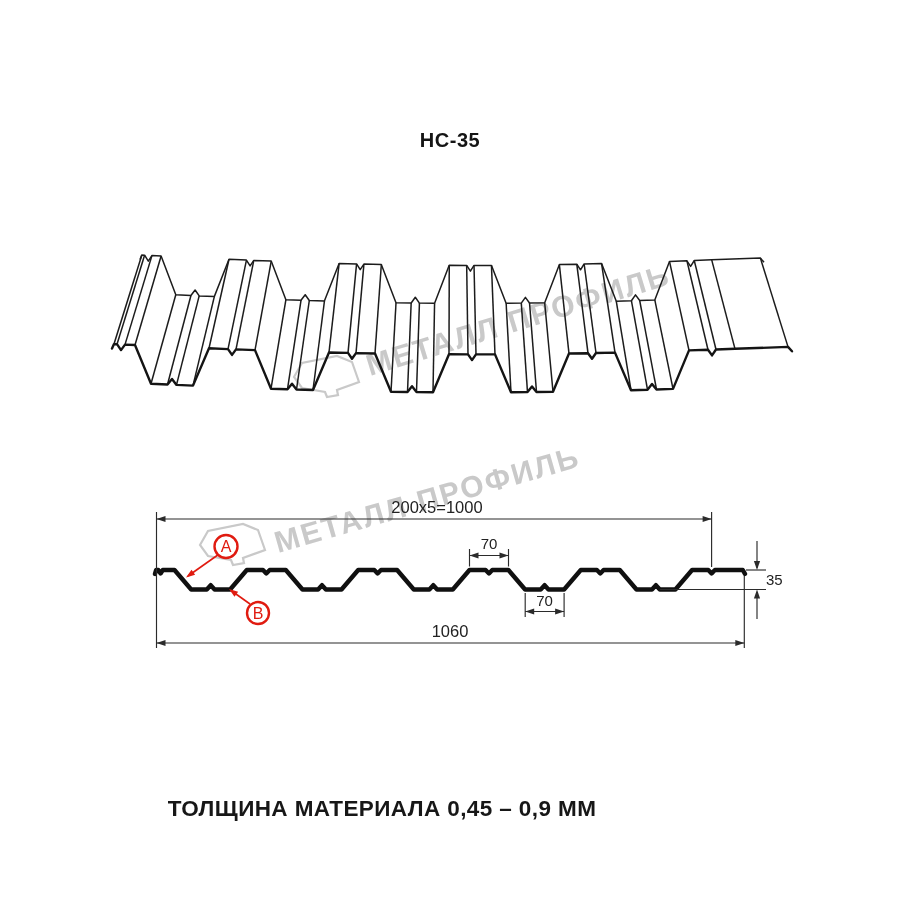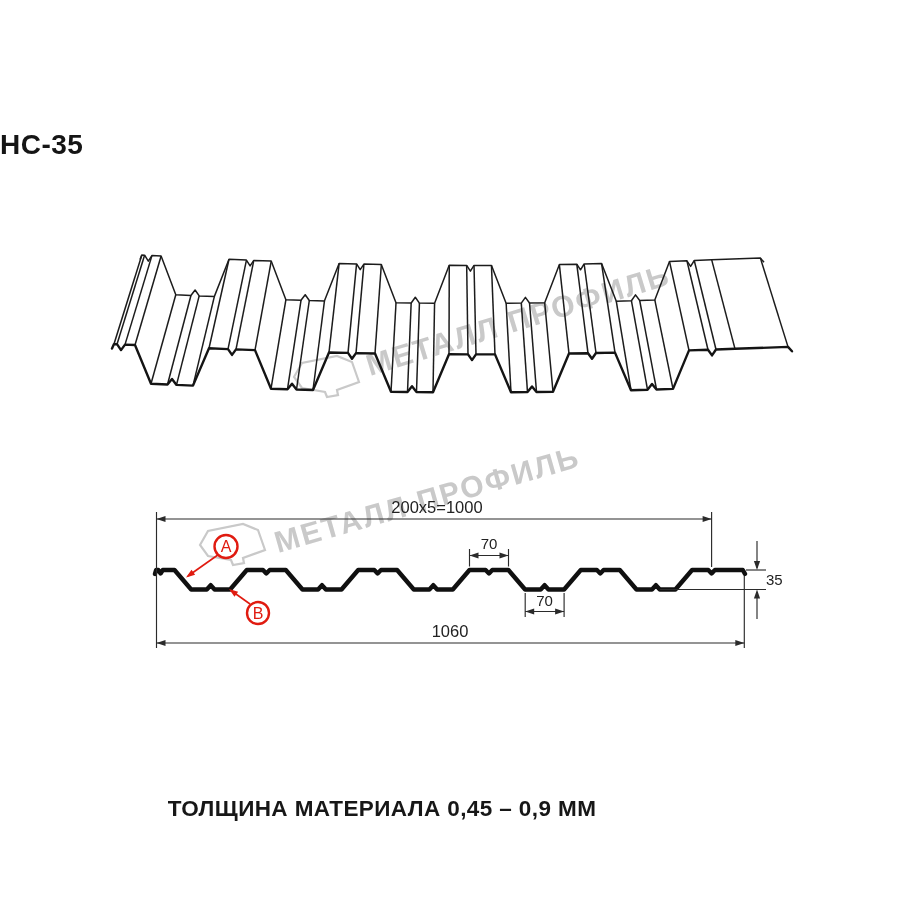--- a/index.html
+++ b/index.html
@@ -1,22 +1,22 @@
 <!DOCTYPE html>
 <html><head>
 <meta charset="utf-8">
 <style>
   :root{ --red:#e01b10; --line:#1a1a1a; --wm:#c9c9c9; }
   html,body{margin:0;padding:0;background:#fff;}
   .page{position:relative;width:900px;height:900px;background:#fff;overflow:hidden;
         font-family:"Liberation Sans", sans-serif; color:#111;}
   .title{position:absolute;top:80px;left:0;width:900px;text-align:center;
          font-size:39px;font-weight:800;letter-spacing:1.5px;color:#0c0c0c;}
-  .subtitle{position:absolute;top:129px;left:0;width:900px;
-         font-size:28px;font-weight:600;letter-spacing:0.5px;color:#151515;}
+  .subtitle{position:absolute;top:129px;left:0;width:900px;text-align:center;
+         font-size:20px;font-weight:600;letter-spacing:0.5px;color:#151515;}
   .footer{position:absolute;top:796px;left:0;width:764px;text-align:center;
          font-size:22.5px;font-weight:600;letter-spacing:0.4px;color:#171717;}
   svg.canvas{position:absolute;top:0;left:0;}
   .wm-text{font-family:"Liberation Sans",sans-serif;font-weight:700;font-size:30px;
            letter-spacing:2px;fill:var(--wm);}
   .dim-text{font-family:"Liberation Sans",sans-serif;font-size:15px;fill:#222;}
   .dim-text-lg{font-family:"Liberation Sans",sans-serif;font-size:16.5px;fill:#222;}
   .marker-letter{font-family:"Liberation Sans",sans-serif;font-size:16px;fill:var(--red);}
 </style>
 </head>

